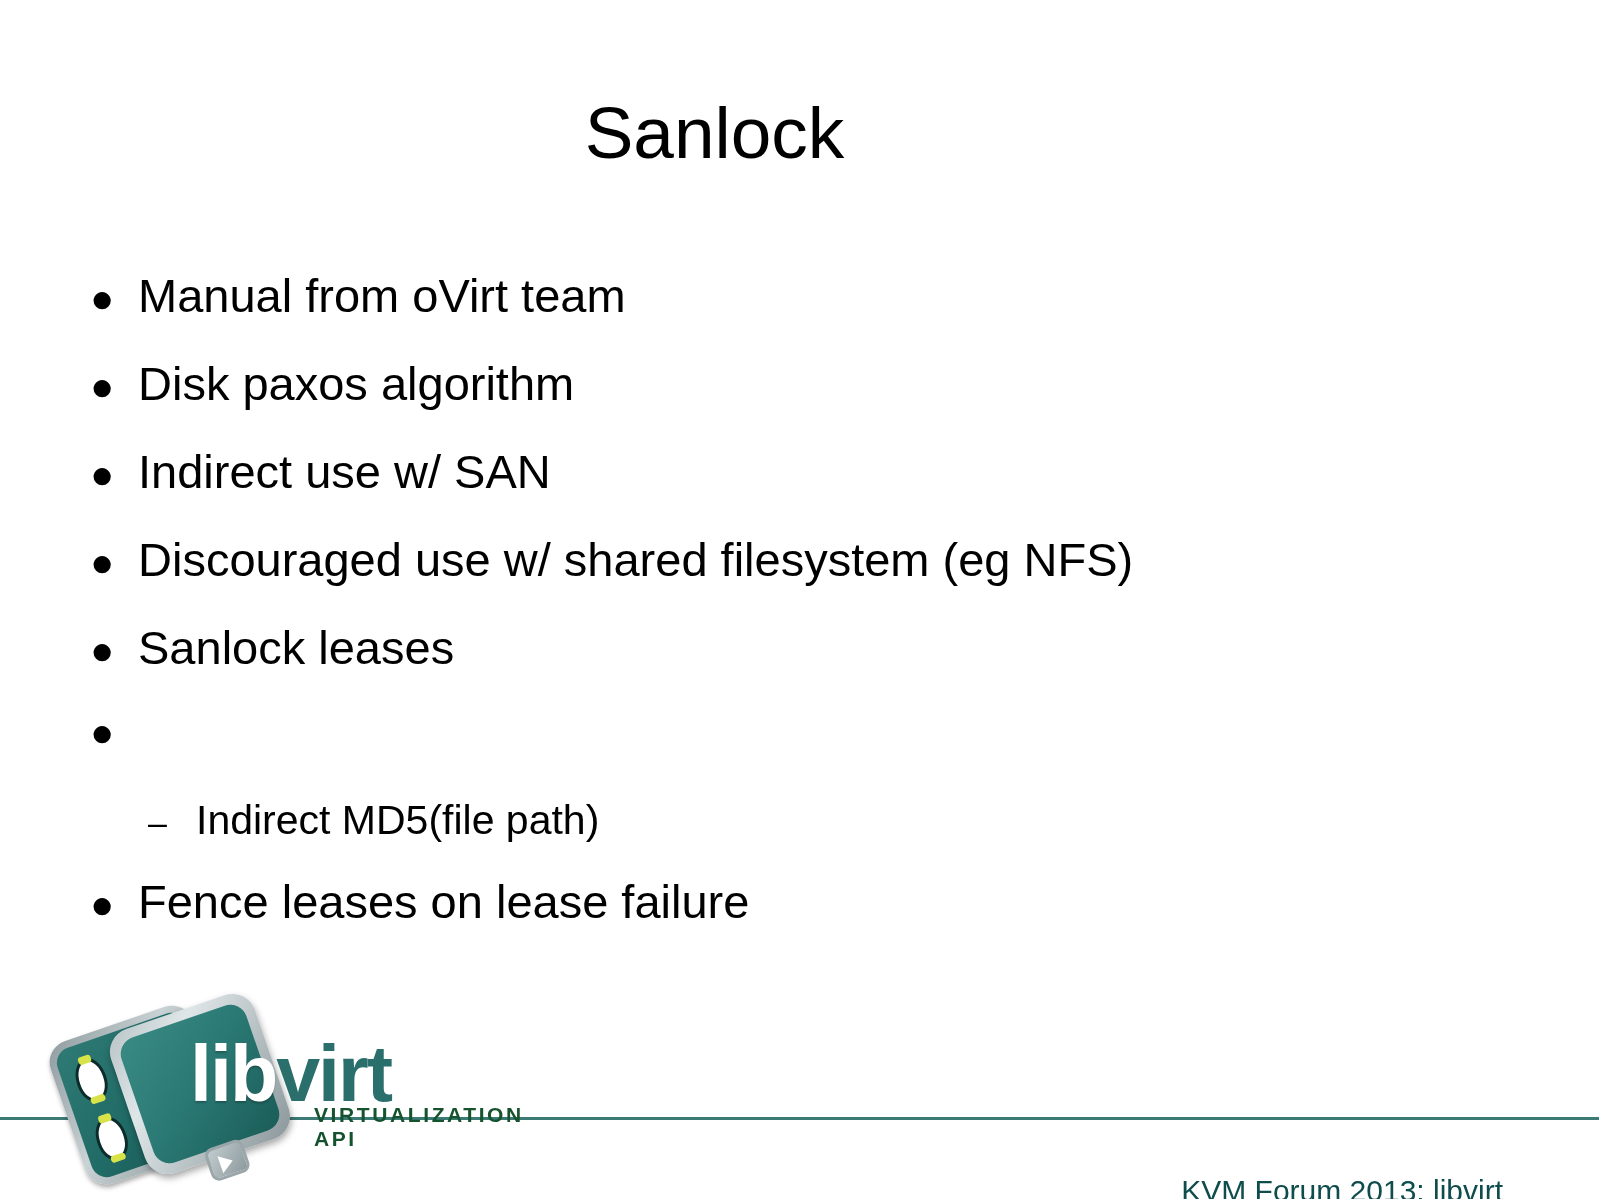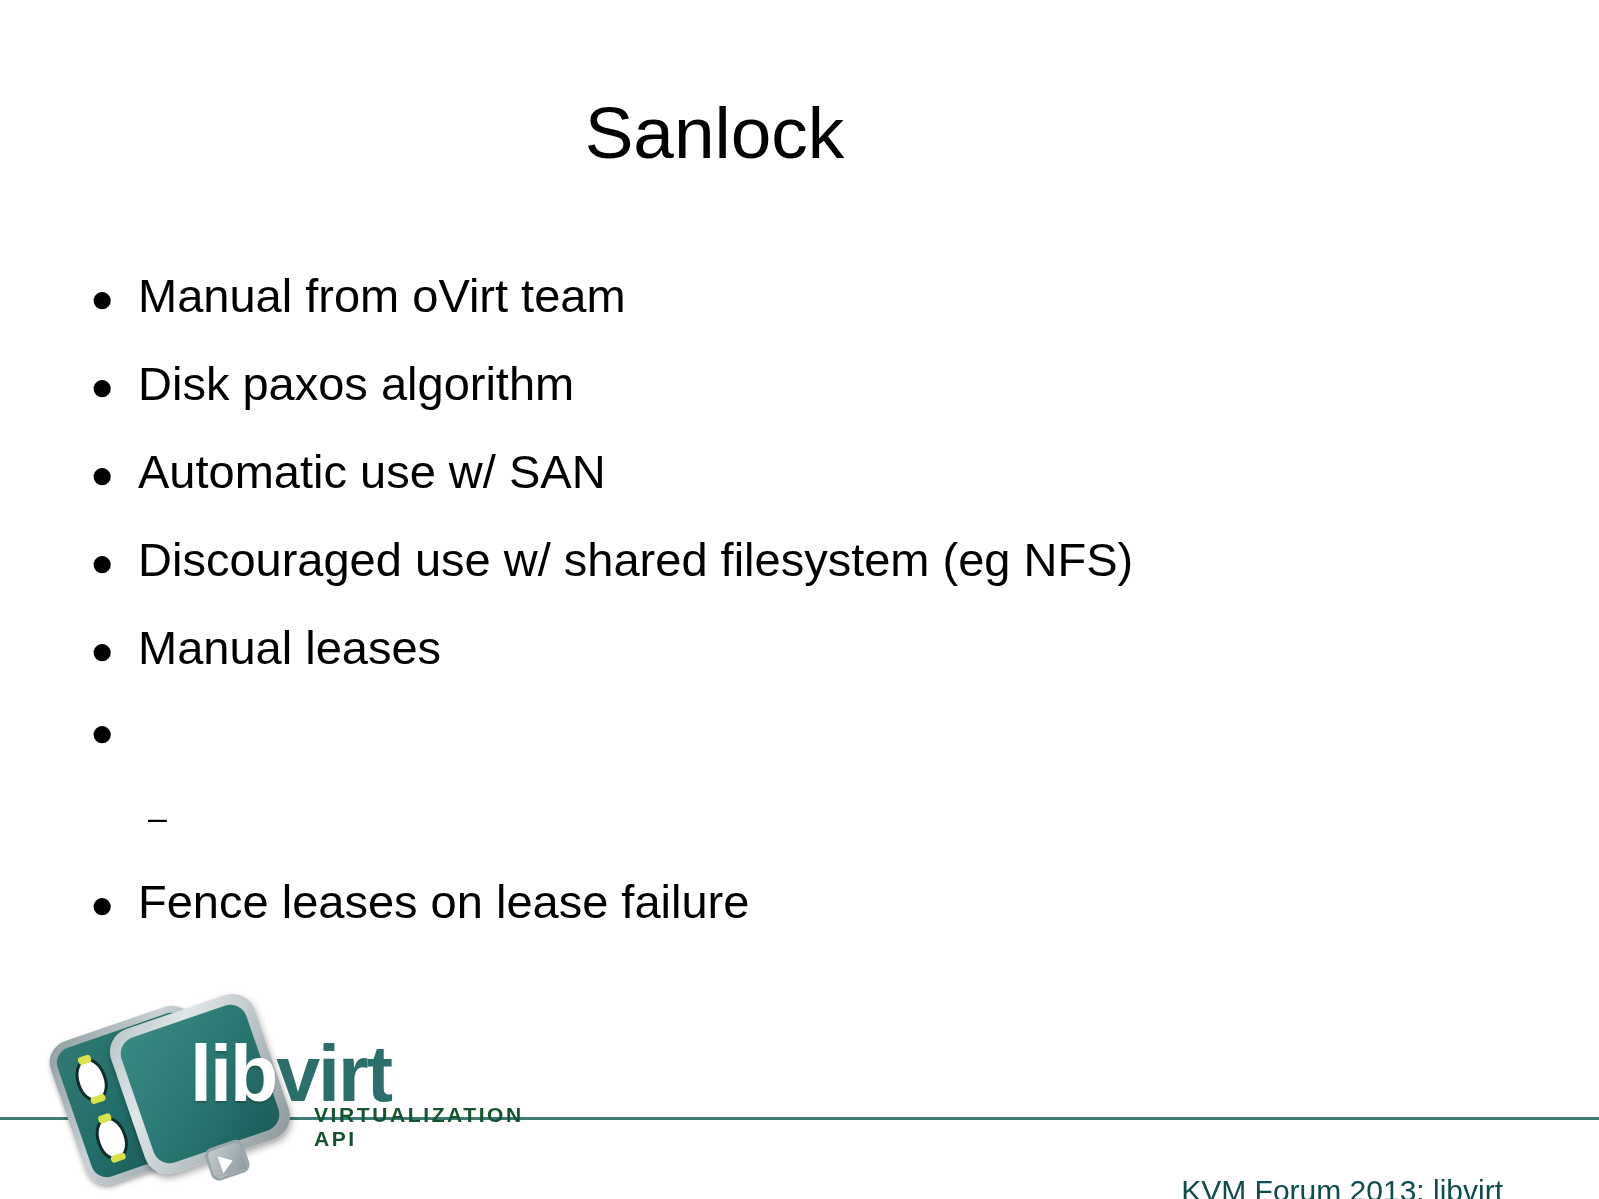--- a/index.html
+++ b/index.html
@@ -243,39 +243,40 @@
     <span class="bullet-text">Manual from oVirt team</span>
   </div>
 
   <div class="bullet-row level-0">
     <span class="marker">●</span>
     <span class="bullet-text">Disk paxos algorithm</span>
   </div>
 
   <div class="bullet-row level-0">
     <span class="marker">●</span>
-    <span class="bullet-text">Automatic use w/ SAN</span>
+    <span class="bullet-text">Indirect use w/ SAN</span>
   </div>
 
   <div class="bullet-row level-0">
     <span class="marker">●</span>
     <span class="bullet-text">Discouraged use w/ shared filesystem (eg NFS)</span>
   </div>
 
   <div class="bullet-row level-0">
     <span class="marker">●</span>
-    <span class="bullet-text">Manual leases</span>
+    <span class="bullet-text">Sanlock leases</span>
   </div>
 
   <div class="bullet-row level-0">
     <span class="marker">●</span>
   </div>
 
   <div class="bullet-row level-1">
     <span class="marker">–</span>
+    <span class="bullet-text">Indirect MD5(file path)</span>
   </div>
 
   <div class="bullet-row level-0">
     <span class="marker">●</span>
     <span class="bullet-text">Fence leases on lease failure</span>
   </div>
 
 </div>
 
 <div id="footer-rule"></div>

